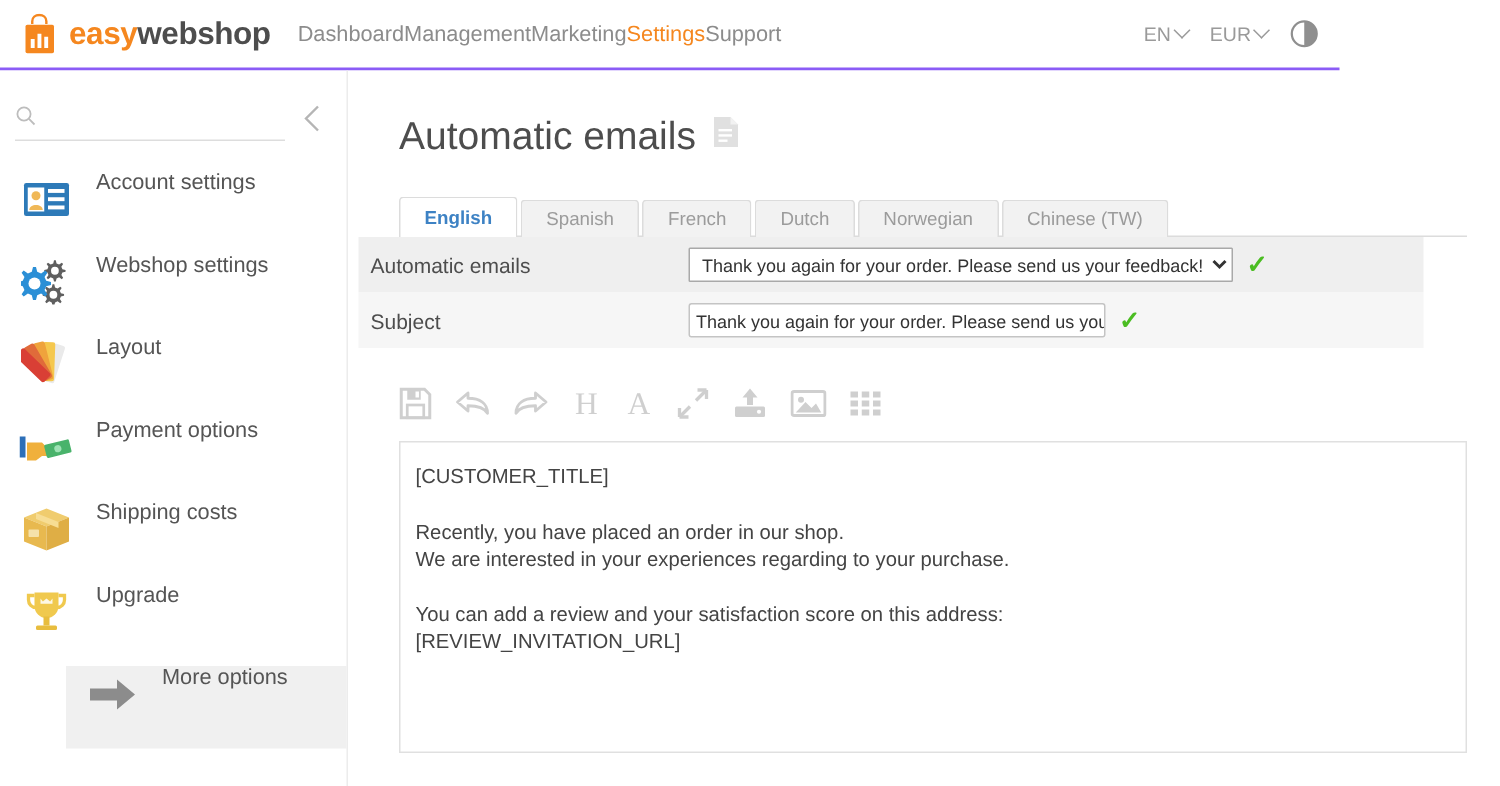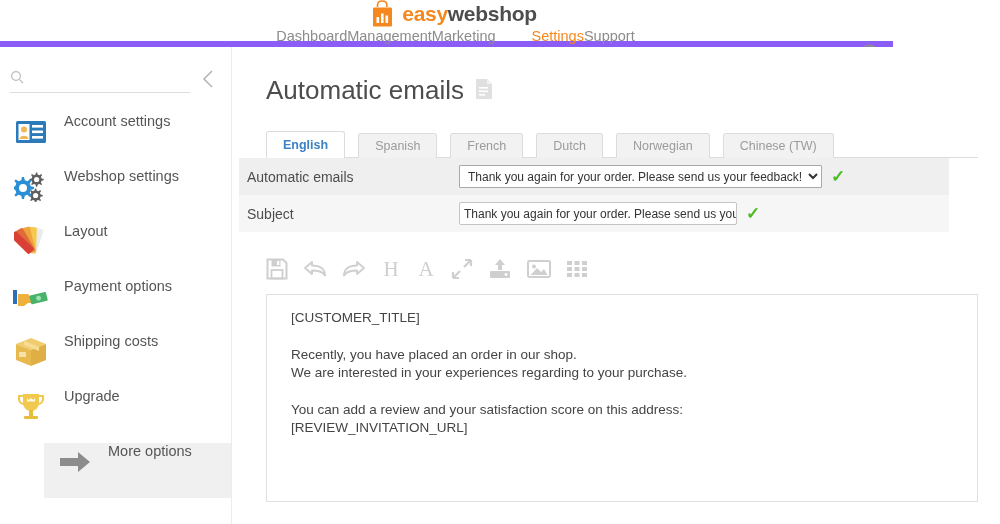--- a/index.html
+++ b/index.html
@@ -8,34 +8,34 @@
     background: #ffffff;
     font-family: "Liberation Sans", sans-serif;
     overflow: hidden;
   }
 
   
   .topbar {
     position: absolute; top: 0; left: 0;
     width: 893px; height: 47px;
     background: #ffffff;
-    border-bottom: 6px solid #8b5cf6;
-    display: flex; align-items: center; flex-direction: column;
+    border-bottom: 2px solid #8b5cf6;
+    display: flex; align-items: center;
   }
   .logo-wrap { display: flex; align-items: center; padding-left: 14px; }
   .logo-bag { width: 25px; height: 28px; position: relative; margin-right: 7px; }
   .logo-text { font-size: 21px; font-weight: bold; letter-spacing: -0.3px; }
   .logo-easy { color: #f5871f; }
   .logo-web { color: #4d4d4d; }
 
   .mainnav { display: flex; align-items: center; margin-left: 18px; }
   .navitem {
     font-size: 14.5px; color: #8c8c8c; cursor: pointer; white-space: nowrap;
   }
-  .navitem.active { color: #f5871f; margin-left: 36px; }
+  .navitem.active { color: #f5871f; }
 
   .topright {
     margin-left: auto; display: flex; align-items: center;
     gap: 15px; padding-right: 14px; padding-left: 43px;
   }
   .trsel {
     font-size: 13px; color: #9a9a9a; display: flex; align-items: center;
     gap: 3px; cursor: pointer;
   }
   .chev-dn { width: 8px; height: 8px; border-right: 1.4px solid #9a9a9a;
@@ -82,21 +82,21 @@
 
   
   .tabs {
     display: flex; align-items: flex-end; margin: 25px 0 0 34px;
     border-bottom: 1px solid #dcdcdc; width: 712px; height: 27px;
   }
   .tab {
     height: 25px; line-height: 24px; padding: 0 16px;
     font-size: 12.5px; color: #9b9b9b;
     background: #f2f2f2; border: 1px solid #dcdcdc; border-bottom: none;
-    border-radius: 3px 3px 0 0; margin-right: 13px; cursor: pointer;
+    border-radius: 3px 3px 0 0; margin-right: 2px; cursor: pointer;
     position: relative; top: 1px; white-space: nowrap;
   }
   .tab.active {
     background: #ffffff; color: #3d82c4; font-weight: bold;
     border-color: #dcdcdc; height: 27px; line-height: 26px;
   }
 
   
   .formrows { margin-left: 7px; width: 710px; }
   .frow { display: flex; align-items: center; height: 37px; padding-left: 8px; }
@@ -121,21 +121,21 @@
 
   
   .toolbar {
     display: flex; align-items: center; gap: 15px;
     margin: 20px 0 0 34px; height: 34px;
   }
   .tbicon { cursor: pointer; display: flex; align-items: center; justify-content: center; }
   .editor {
     margin: 8px 0 0 34px; width: 712px; height: 208px;
     border: 1px solid #e0e0e0; background: #ffffff;
-    padding: 14px 24px; overflow: hidden;
+    padding: 14px 10px; overflow: hidden;
   }
   .editor p { font-size: 13.5px; color: #444444; line-height: 18.5px; }
   .editor .spacer { height: 18px; }
 </style>
 </head>
 <body>
 
 <div class="topbar">
 
   <div class="logo-wrap">

